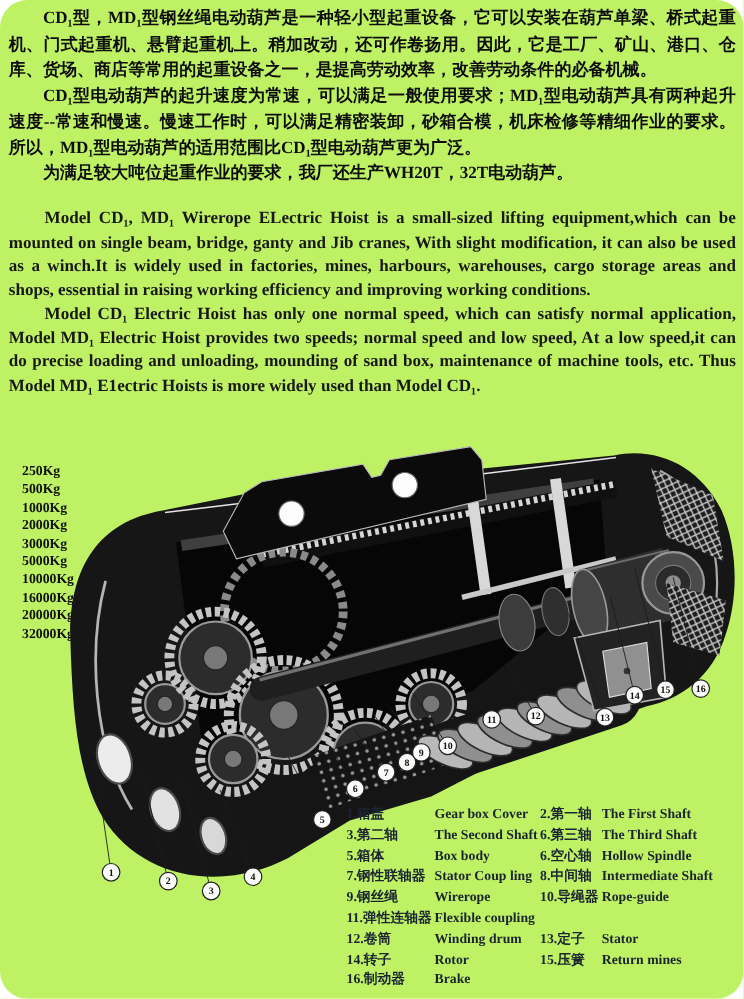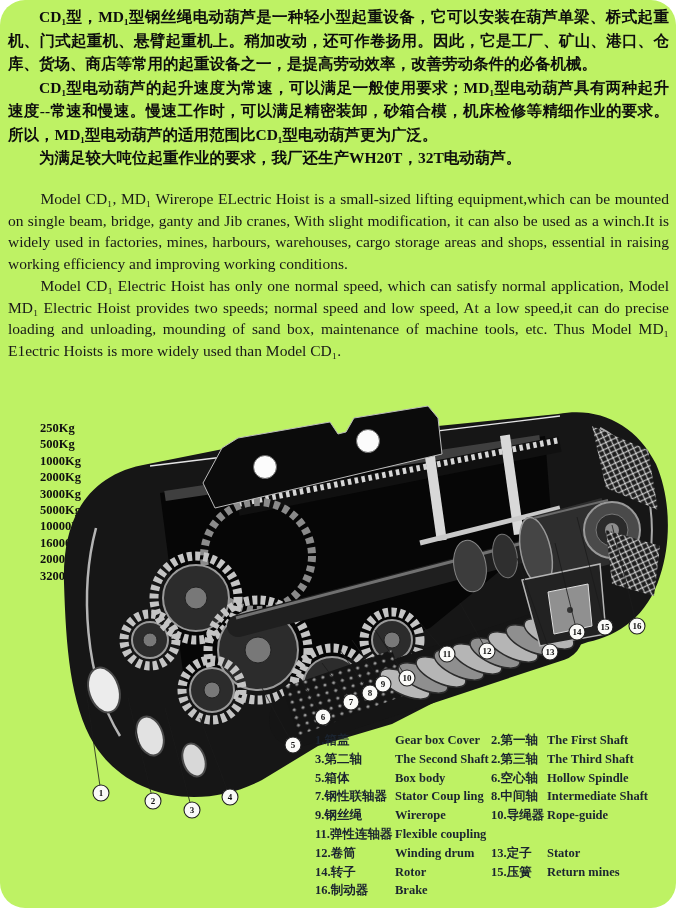--- a/index.html
+++ b/index.html
@@ -7,23 +7,23 @@
     position:relative;width:676px;height:908px;background:#bef264;
     font-family:"Liberation Serif","DejaVu Serif",serif;color:#141414;overflow:hidden;border-radius:25px;
   }
   
   .cn-block{position:absolute;left:8px;top:5px;width:661px;
     font-weight:bold;font-size:15.5px;line-height:23.5px;text-align:justify;color:#0d0d0d;}
   .cn-block p{margin:0;text-indent:2em;}
   
   .en-block{position:absolute;left:8px;top:188px;width:661px;
     font-size:15.5px;line-height:21.7px;text-align:justify;color:#181818;}
-  .en-block p{margin:0;text-indent:2.1em;}
-  
-  #weights{position:absolute;left:40px;top:420px;width:102px;
+  .en-block p{margin:0;text-indent:2.1em;font-weight:bold;}
+  
+  #weights{position:absolute;left:20px;top:420px;width:102px;
     font-weight:bold;font-size:12.5px;line-height:16.4px;color:#101010;}
   .weight{text-align:justify;text-align-last:justify;}
   
   #figure-wrap{position:absolute;left:0;top:388px;width:676px;height:440px;}
   .leader{stroke:#1b1b1b;stroke-width:0.8;}
   .callout-circle{fill:#fafaf8;stroke:#222;stroke-width:1.1;}
   .callout-num{font-family:"Liberation Serif","DejaVu Serif",serif;font-size:9px;font-weight:bold;
     fill:#111;text-anchor:middle;}
   .teeth{fill:none;stroke:#c4c4c4;stroke-width:9;stroke-dasharray:5 3.2;}
   .teeth-dark{fill:none;stroke:#8a8a8a;stroke-width:8;stroke-dasharray:6 4;}
@@ -237,21 +237,21 @@
     </svg>
   </div>
 
   <div id="legend">
       <div class="legend-cn">1.箱盖</div>
       <div class="legend-en">Gear box Cover</div>
       <div class="legend-cn">2.第一轴</div>
       <div class="legend-en">The First Shaft</div>
       <div class="legend-cn">3.第二轴</div>
       <div class="legend-en">The Second Shaft</div>
-      <div class="legend-cn">2.第三轴</div>
+      <div class="legend-cn">6.第三轴</div>
       <div class="legend-en">The Third Shaft</div>
       <div class="legend-cn">5.箱体</div>
       <div class="legend-en">Box body</div>
       <div class="legend-cn">6.空心轴</div>
       <div class="legend-en">Hollow Spindle</div>
       <div class="legend-cn">7.钢性联轴器</div>
       <div class="legend-en">Stator Coup ling</div>
       <div class="legend-cn">8.中间轴</div>
       <div class="legend-en">Intermediate Shaft</div>
       <div class="legend-cn">9.钢丝绳</div>

